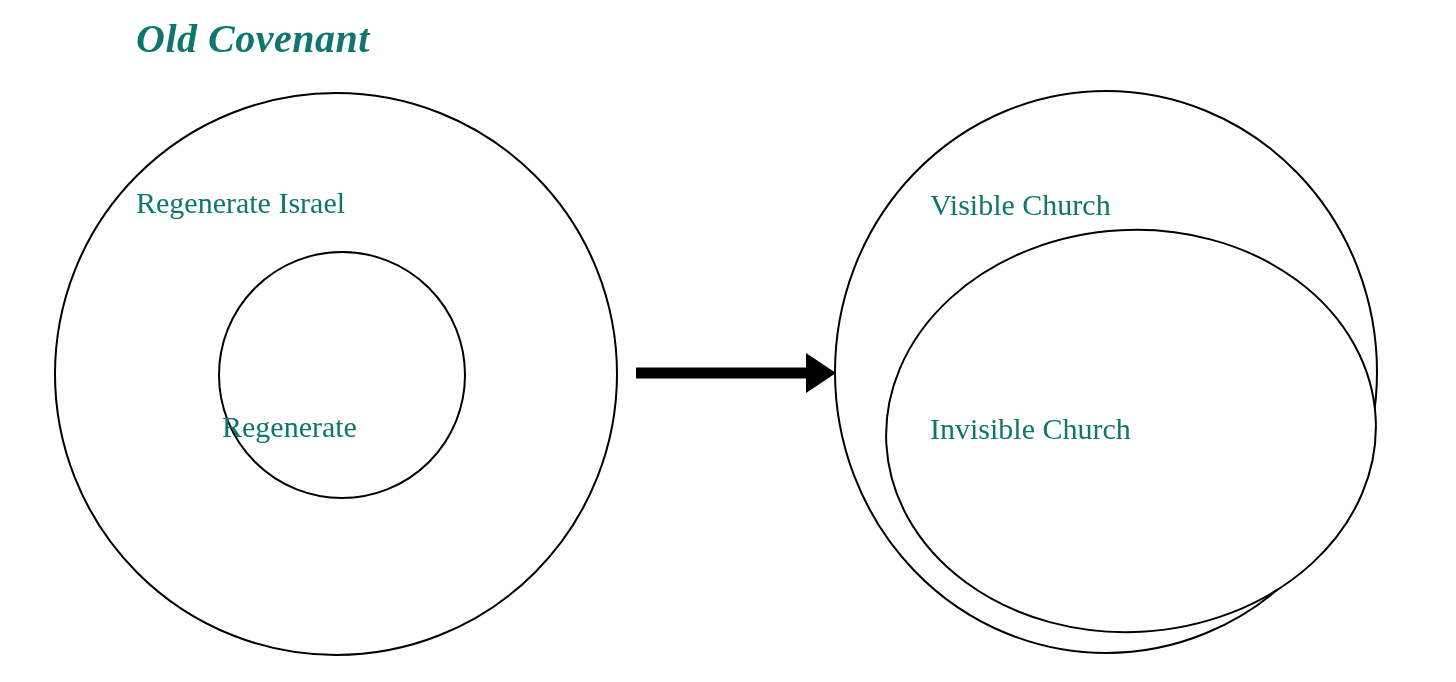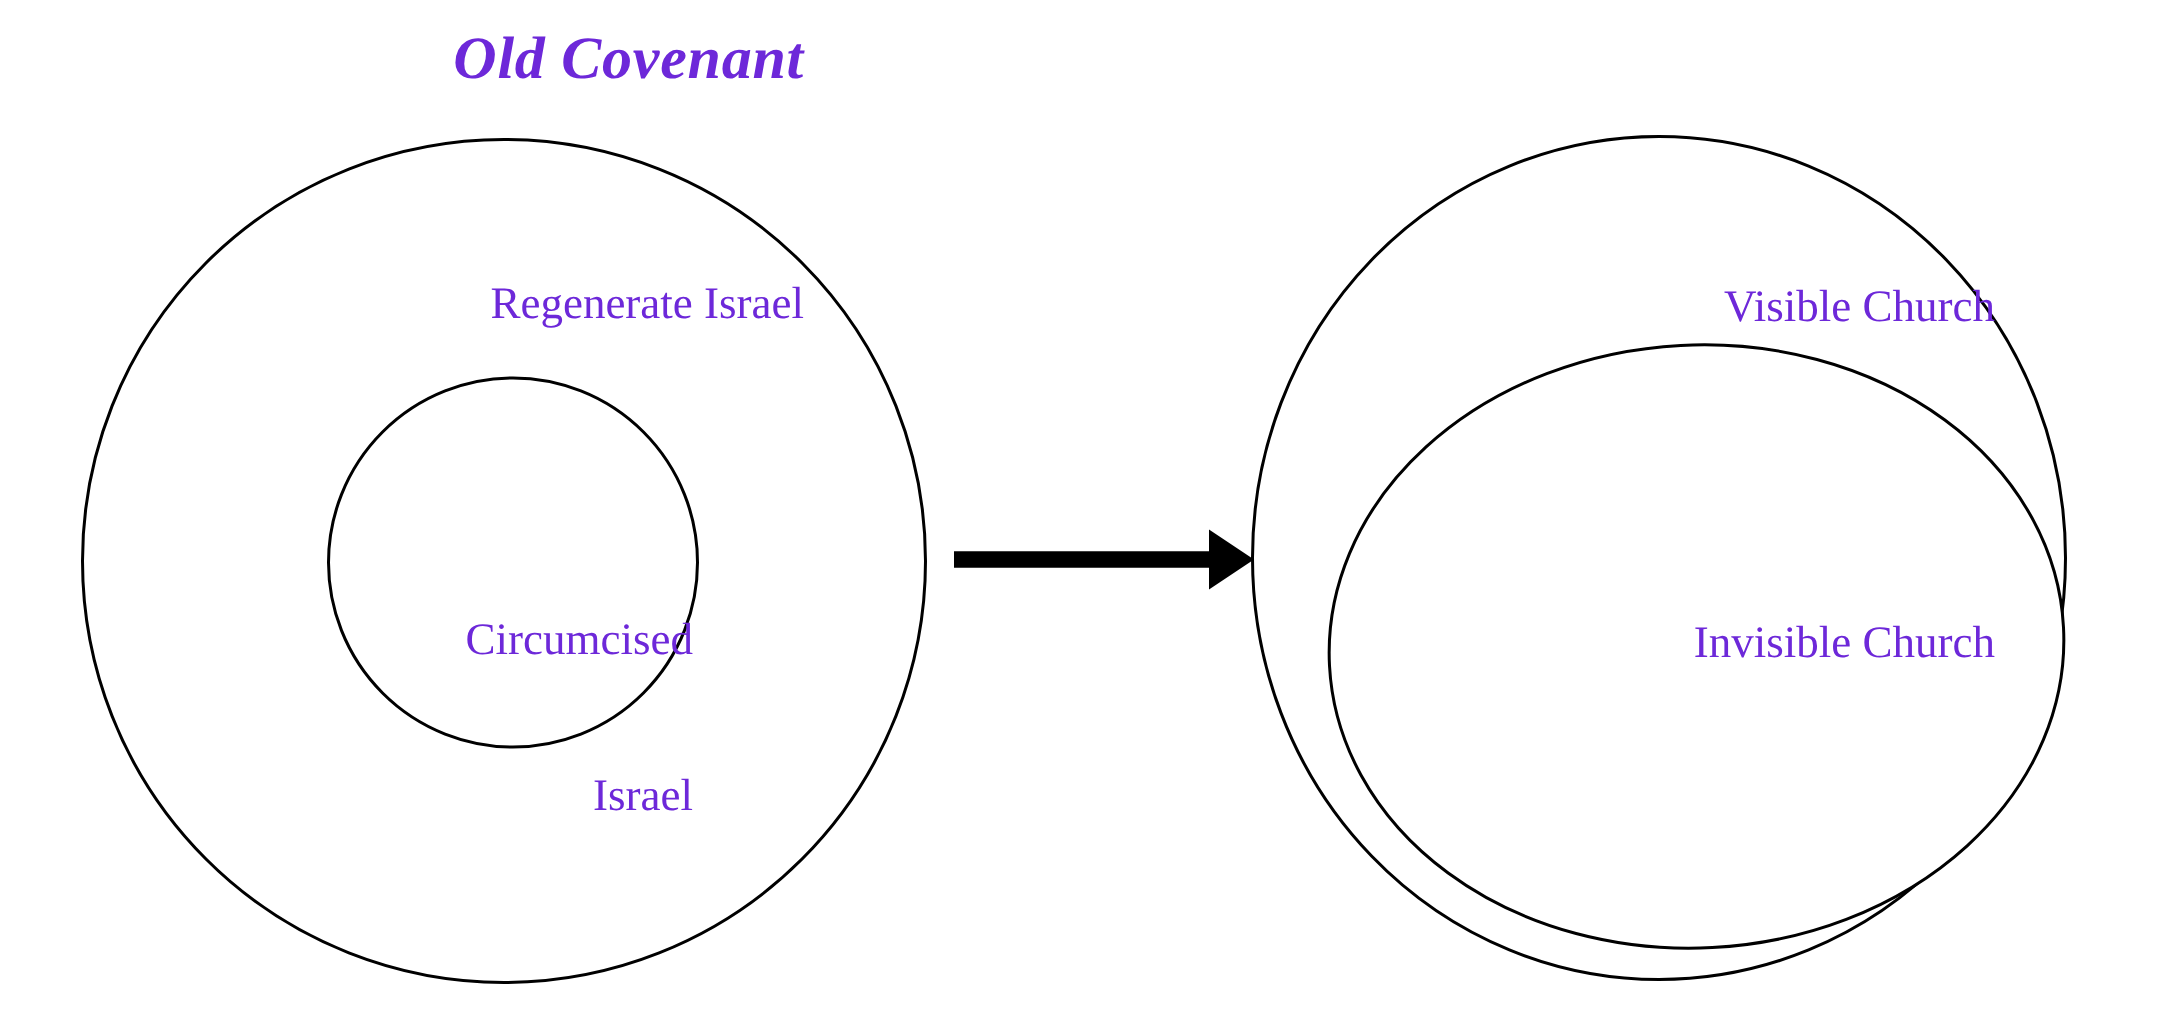--- a/index.html
+++ b/index.html
@@ -38,24 +38,24 @@
     stroke: #000000;
     stroke-width: 11;
     stroke-linecap: butt;
   }
   .arrow-head {
     fill: #000000;
     stroke: none;
   }
   .txt {
     position: absolute;
-    text-align: right;
+    text-align: left;
     white-space: pre;
     line-height: 1.16;
-    color: #6d28d9;
+    color: #0f766e;
   }
   .panel-title {
     font-size: 40px;
     font-weight: bold;
     font-style: italic;
     letter-spacing: 0.5px;
   }
   .set-label {
     font-size: 30px;
     font-weight: normal;
@@ -88,21 +88,20 @@
       <polygon class="arrow-head" points="806,353 836,373 806,393"></polygon>
     </g>
   </svg>
 
   <div id="title-old" class="txt panel-title">Old Covenant</div>
 
 
   <div id="label-circumcised-israel" class="txt set-label">Regenerate Israel</div>
 
   <div id="label-regenerate-israel" class="txt set-label">
-    <div>Circumcised</div>
-    <div>Israel</div>
+    <div>Regenerate</div>
   </div>
 
   <div id="label-visible-church" class="txt set-label">Visible Church</div>
 
   <div id="label-invisible-church" class="txt set-label">Invisible Church</div>
 
 </div>
 
 </body></html>

